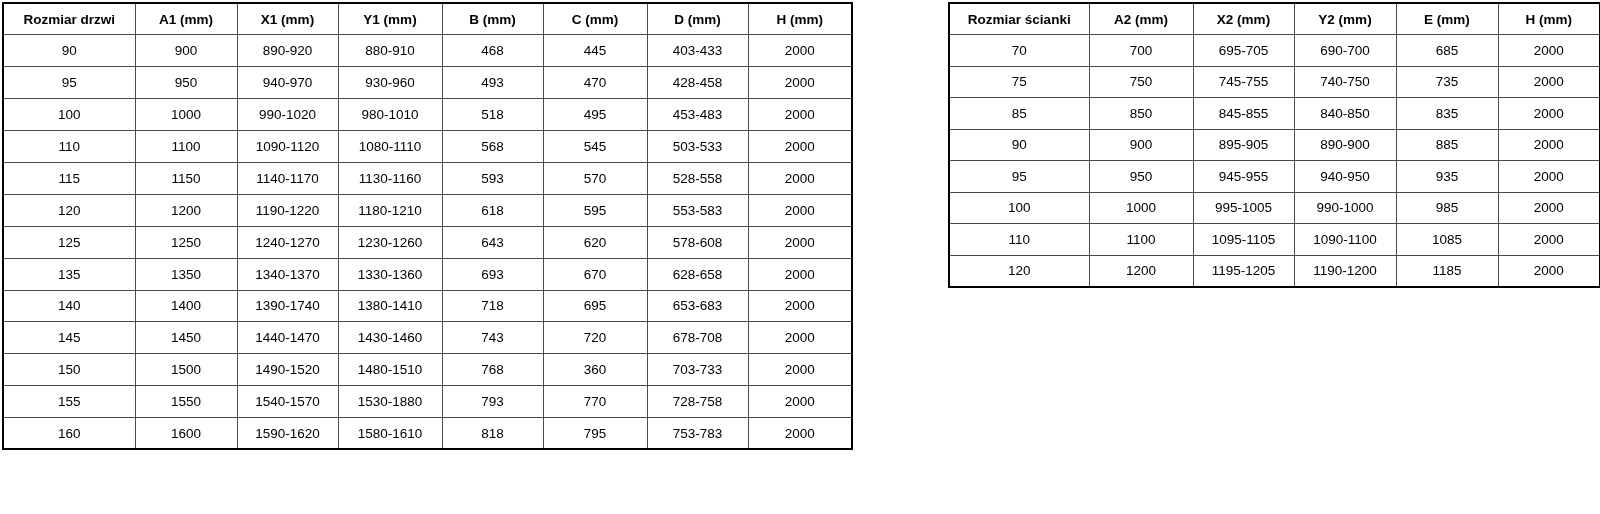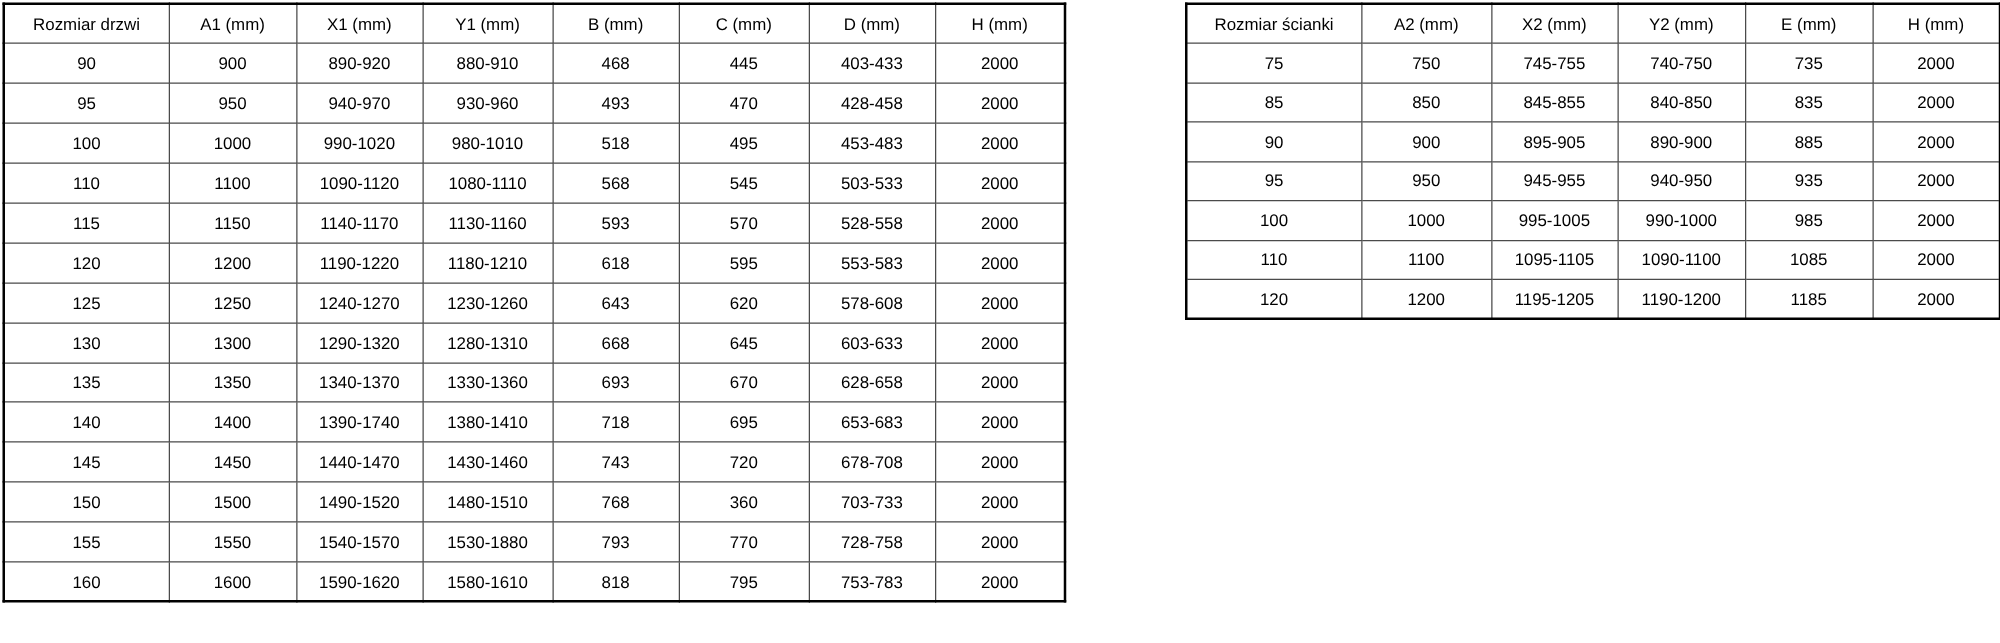--- a/index.html
+++ b/index.html
@@ -21,21 +21,21 @@
   table.spec th, table.spec td {
     border: 1px solid #4a4a4a;
     text-align: center;
     vertical-align: middle;
     padding: 0;
     font-size: 13.5px;
     color: #000000;
     white-space: nowrap;
     overflow: hidden;
   }
-  table.spec th { font-weight: normal; }
+  table.spec th { font-weight: bold; }
   .t-door { left: 2px; top: 2px; width: 849px; }
   .t-door tr { height: 31.9px; }
   .t-wall { left: 948px; top: 2px; width: 651px; }
   .t-wall tr { height: 31.5px; }
 </style>
 </head>
 <body>
 
 <div class="canvas">
 
@@ -127,30 +127,20 @@
           <td>125</td>
           <td>1250</td>
           <td>1240-1270</td>
           <td>1230-1260</td>
           <td>643</td>
           <td>620</td>
           <td>578-608</td>
           <td>2000</td>
         </tr>
         <tr>
-          <td>130</td>
-          <td>1300</td>
-          <td>1290-1320</td>
-          <td>1280-1310</td>
-          <td>668</td>
-          <td>645</td>
-          <td>603-633</td>
-          <td>2000</td>
-        </tr>
-        <tr>
           <td>135</td>
           <td>1350</td>
           <td>1340-1370</td>
           <td>1330-1360</td>
           <td>693</td>
           <td>670</td>
           <td>628-658</td>
           <td>2000</td>
         </tr>
         <tr>
@@ -220,20 +210,28 @@
           <th>Rozmiar ścianki</th>
           <th>A2 (mm)</th>
           <th>X2 (mm)</th>
           <th>Y2 (mm)</th>
           <th>E (mm)</th>
           <th>H (mm)</th>
         </tr>
       </thead>
     <tbody>
         <tr>
+          <td>70</td>
+          <td>700</td>
+          <td>695-705</td>
+          <td>690-700</td>
+          <td>685</td>
+          <td>2000</td>
+        </tr>
+        <tr>
           <td>75</td>
           <td>750</td>
           <td>745-755</td>
           <td>740-750</td>
           <td>735</td>
           <td>2000</td>
         </tr>
         <tr>
           <td>85</td>
           <td>850</td>

